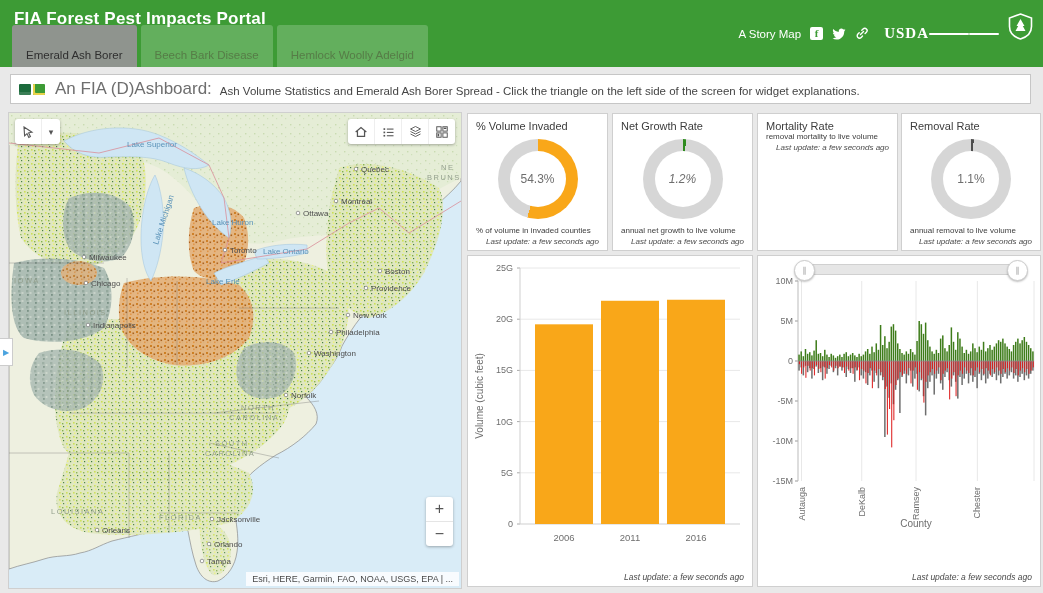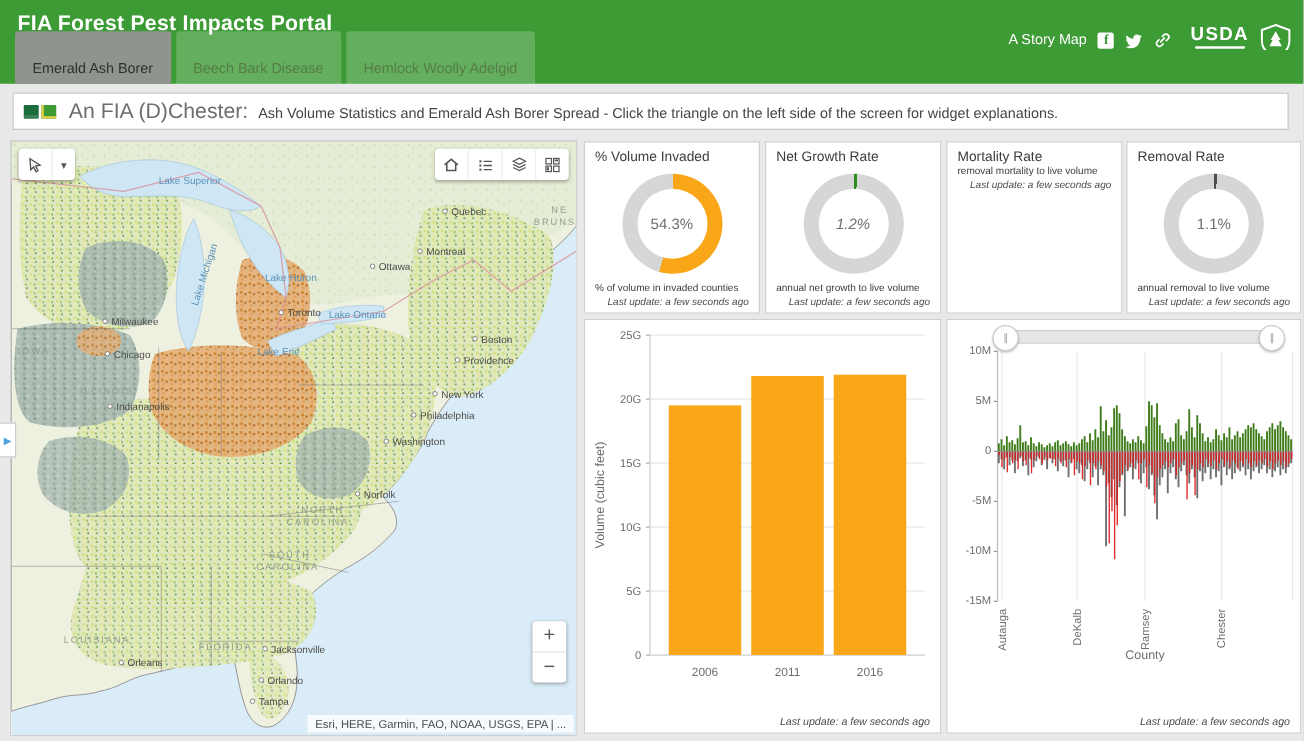--- a/index.html
+++ b/index.html
@@ -1,25 +1,25 @@
 <!DOCTYPE html>
 <html><head>
 <meta charset="utf-8">
 <style>
   html,body{margin:0;padding:0;background:#d4d4d4;}
   .app{position:relative;width:1043px;height:593px;background:#e9e9e9;font-family:"Liberation Sans",sans-serif;overflow:hidden;}
 
   
   .hdr{position:absolute;left:0;top:0;width:1043px;height:40px;background:#3D9B35;}
   .hdr-title{position:absolute;left:14px;top:9px;color:#fff;font-size:17px;font-weight:bold;letter-spacing:.2px;}
-  .hdr-right{position:absolute;right:10px;top:0;height:40px;display:flex;align-items:center;gap:9px;margin-top:12px;}
+  .hdr-right{position:absolute;right:10px;top:0;height:40px;display:flex;align-items:flex-end;gap:9px;}
   .story-link{color:#fff;font-size:11.5px;cursor:pointer;}
   .hicon{display:flex;align-items:center;justify-content:center;cursor:pointer;}
   .fb{width:13px;height:13px;background:#fff;border-radius:2px;color:#3D9B35;font-weight:bold;font-size:11px;line-height:13px;text-align:center;font-family:"Liberation Serif",serif;}
-  .usda{display:flex;flex-direction:column;align-items:center;margin-left:6px;}
+  .usda{display:flex;flex-direction:row;align-items:center;margin-left:6px;font-family:Liberation Serif, serif;}
   .usda span{color:#fff;font-weight:bold;font-size:15px;letter-spacing:1px;line-height:14px;}
   .usda i{display:block;height:2.5px;background:#fff;border-radius:2px;}
   .usda i.b1{width:40px;margin-top:1.5px;}
   .usda i.b2{width:30px;margin-top:1.5px;}
 
   
   .tabs{position:absolute;left:0;top:40px;width:1043px;height:27px;background:#3D9B35;padding-left:12px;box-sizing:border-box;display:flex;align-items:flex-end;}
   .tab{font-size:11.5px;padding:24px 14px 6px 14px;margin-right:4px;border-radius:3px 3px 0 0;cursor:pointer;}
   .tab.active{background:#8F948E;color:#2f2f2f;}
   .tab.inactive{background:rgba(255,255,255,0.20);color:#567c47;text-align:center;}
@@ -119,21 +119,21 @@
     <div class="tab active">Emerald Ash Borer</div>
     <div class="tab inactive">Beech Bark Disease</div>
     <div class="tab inactive">Hemlock Woolly Adelgid</div>
   </div>
 
   <div class="banner">
     <span class="blogo">
         <b class="l1"></b>
         <b class="l2"></b>
       </span>
-    <span class="banner-title">An FIA (D)Chester:</span>
+    <span class="banner-title">An FIA (D)Ashboard:</span>
     <span class="banner-sub">Ash Volume Statistics and Emerald Ash Borer Spread - Click the triangle on the left side of the screen for widget explanations.</span>
   </div>
 
   <div class="panel map-panel">
     <svg id="map-svg" class="map-canvas" width="452" height="475" viewBox="0 0 452 475">
       <defs>
         <pattern id="patSpeckle" width="7" height="7" patternUnits="userSpaceOnUse">
           <rect width="7" height="7" fill="#dfe7be"></rect>
           <rect x="1" y="1" width="1.6" height="1.6" fill="#cbe04e"></rect>
           <rect x="4" y="2" width="1.4" height="1.4" fill="#7fae45"></rect>

